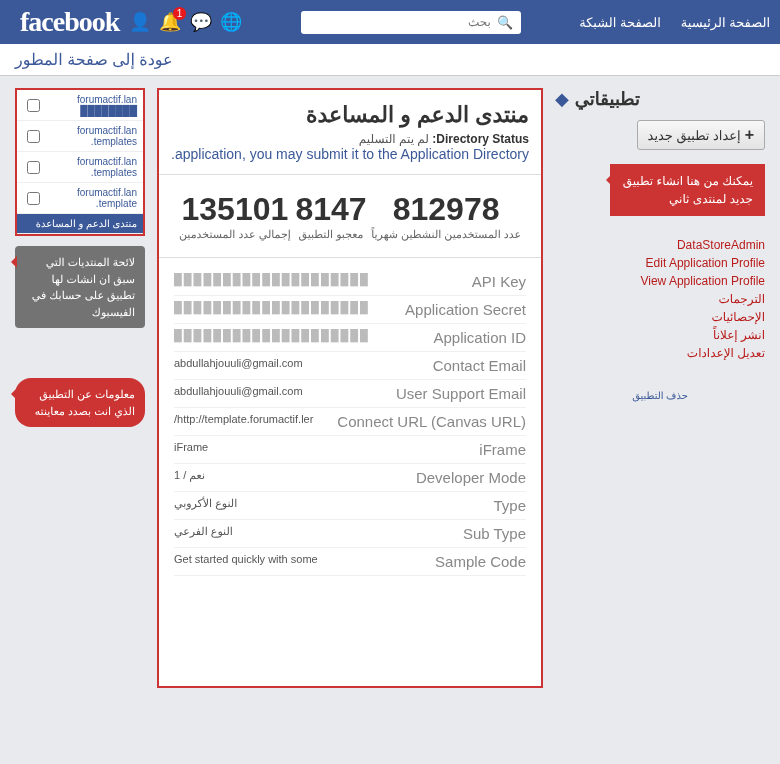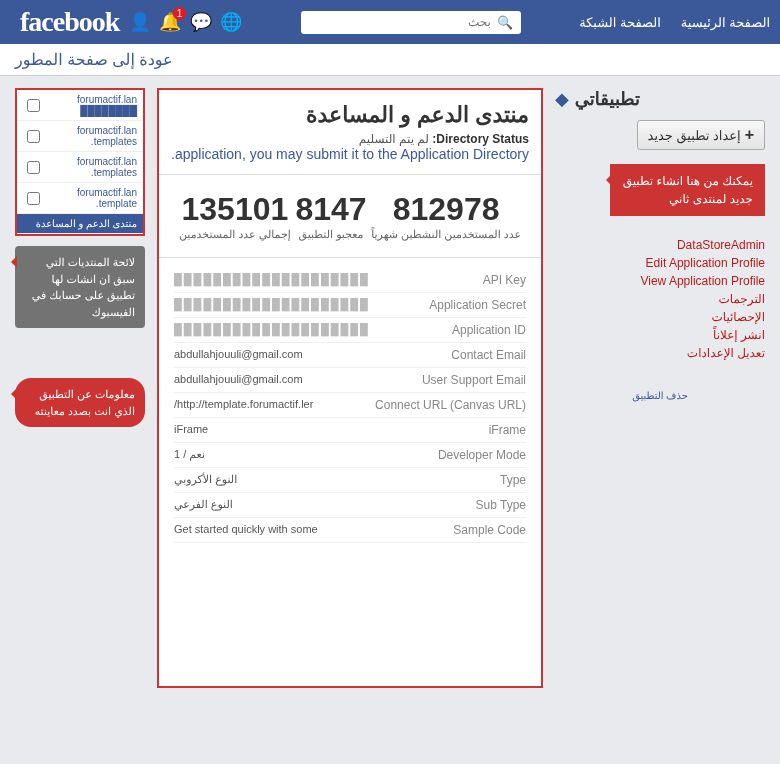--- a/index.html
+++ b/index.html
@@ -248,21 +248,21 @@
     .app-info-row {
       display: flex;
       justify-content: space-between;
       align-items: flex-start;
       padding: 5px 0;
       border-bottom: 1px solid #f0f0f0;
       font-size: 11px;
     }
     .app-info-label {
       color: #888;
-      font-size: 12px;
+      font-size: 15px;
       text-align: left;
       direction: ltr;
     }
     .app-info-value {
       color: #555;
       font-size: 11px;
       text-align: right;
       max-width: 240px;
       word-break: break-all;
     }

